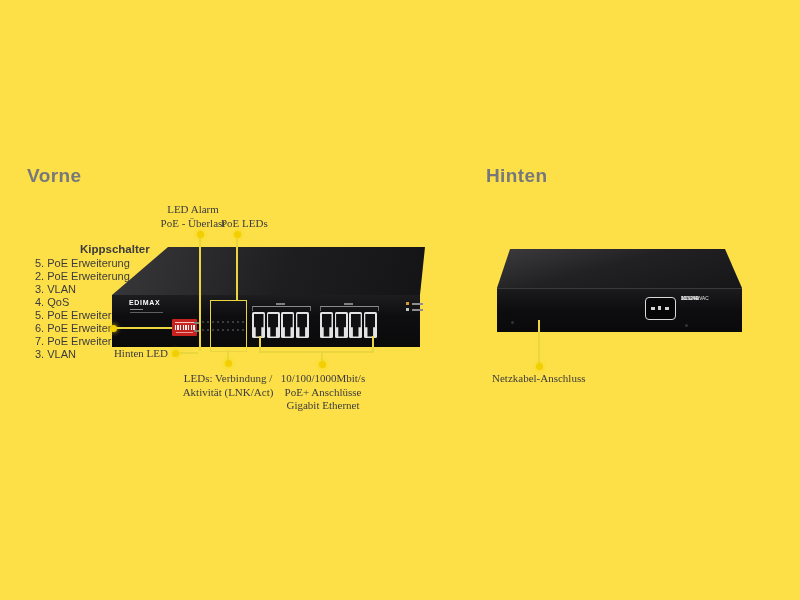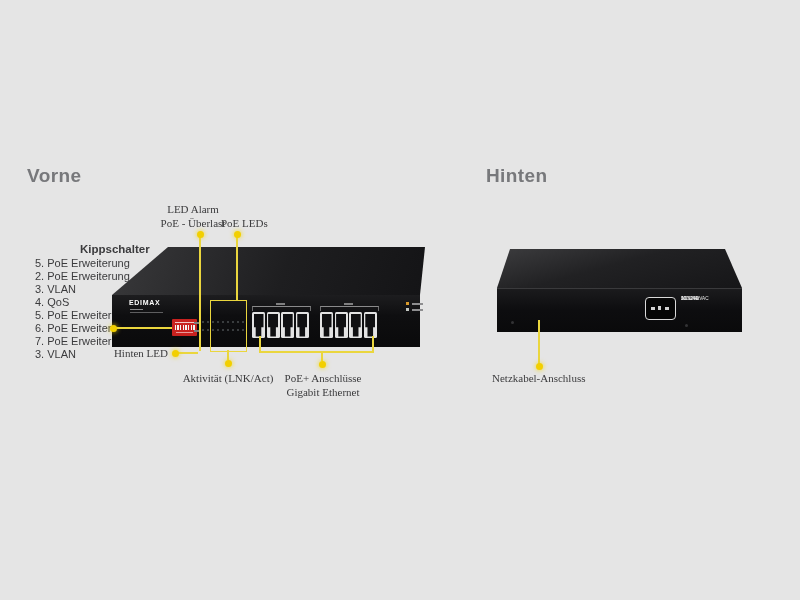--- a/index.html
+++ b/index.html
@@ -1,16 +1,16 @@
 <!DOCTYPE html>
 <html><head>
 <meta charset="utf-8">
 <style>
   html,body{margin:0;padding:0;background:#fff;}
-  #canvas{position:relative;width:800px;height:600px;background:#e5e5e5;overflow:hidden;
+  #canvas{position:relative;width:800px;height:600px;background:#fde047;overflow:hidden;
           font-family:"Liberation Sans",sans-serif;}
 
   
   .heading{position:absolute;font-size:19px;font-weight:bold;color:#77787b;letter-spacing:.4px;}
   #heading-vorne{left:27px;top:165px;}
   #heading-hinten{left:486px;top:165px;}
 
   
   #kipp{position:absolute;left:35px;top:243px;color:#3b3b3d;font-size:11px;line-height:13px;}
   #kipp .kipp-title{font-weight:bold;font-size:11.5px;margin:0 0 1px 0;padding-left:45px;}
@@ -257,21 +257,23 @@
   <span class="ydot" id="ports-dot"></span>
   <span class="ydot" id="netz-dot"></span>
 
   <div class="lbl" id="lbl-alarm">
     <div>LED Alarm</div>
     <div>PoE - Überlast</div>
   </div>
   <div class="lbl" id="lbl-poeleds">PoE LEDs</div>
   <div class="lbl" id="lbl-strom">Hinten LED</div>
   <div class="lbl" id="lbl-lnkact">
+    <div>LEDs: Verbindung /</div>
     <div>Aktivität (LNK/Act)</div>
   </div>
   <div class="lbl" id="lbl-ports">
+    <div>10/100/1000Mbit/s</div>
     <div>PoE+ Anschlüsse</div>
     <div>Gigabit Ethernet</div>
   </div>
   <div class="lbl" id="lbl-netz">Netzkabel-Anschluss</div>
 
 </div>
 
 </body></html>

